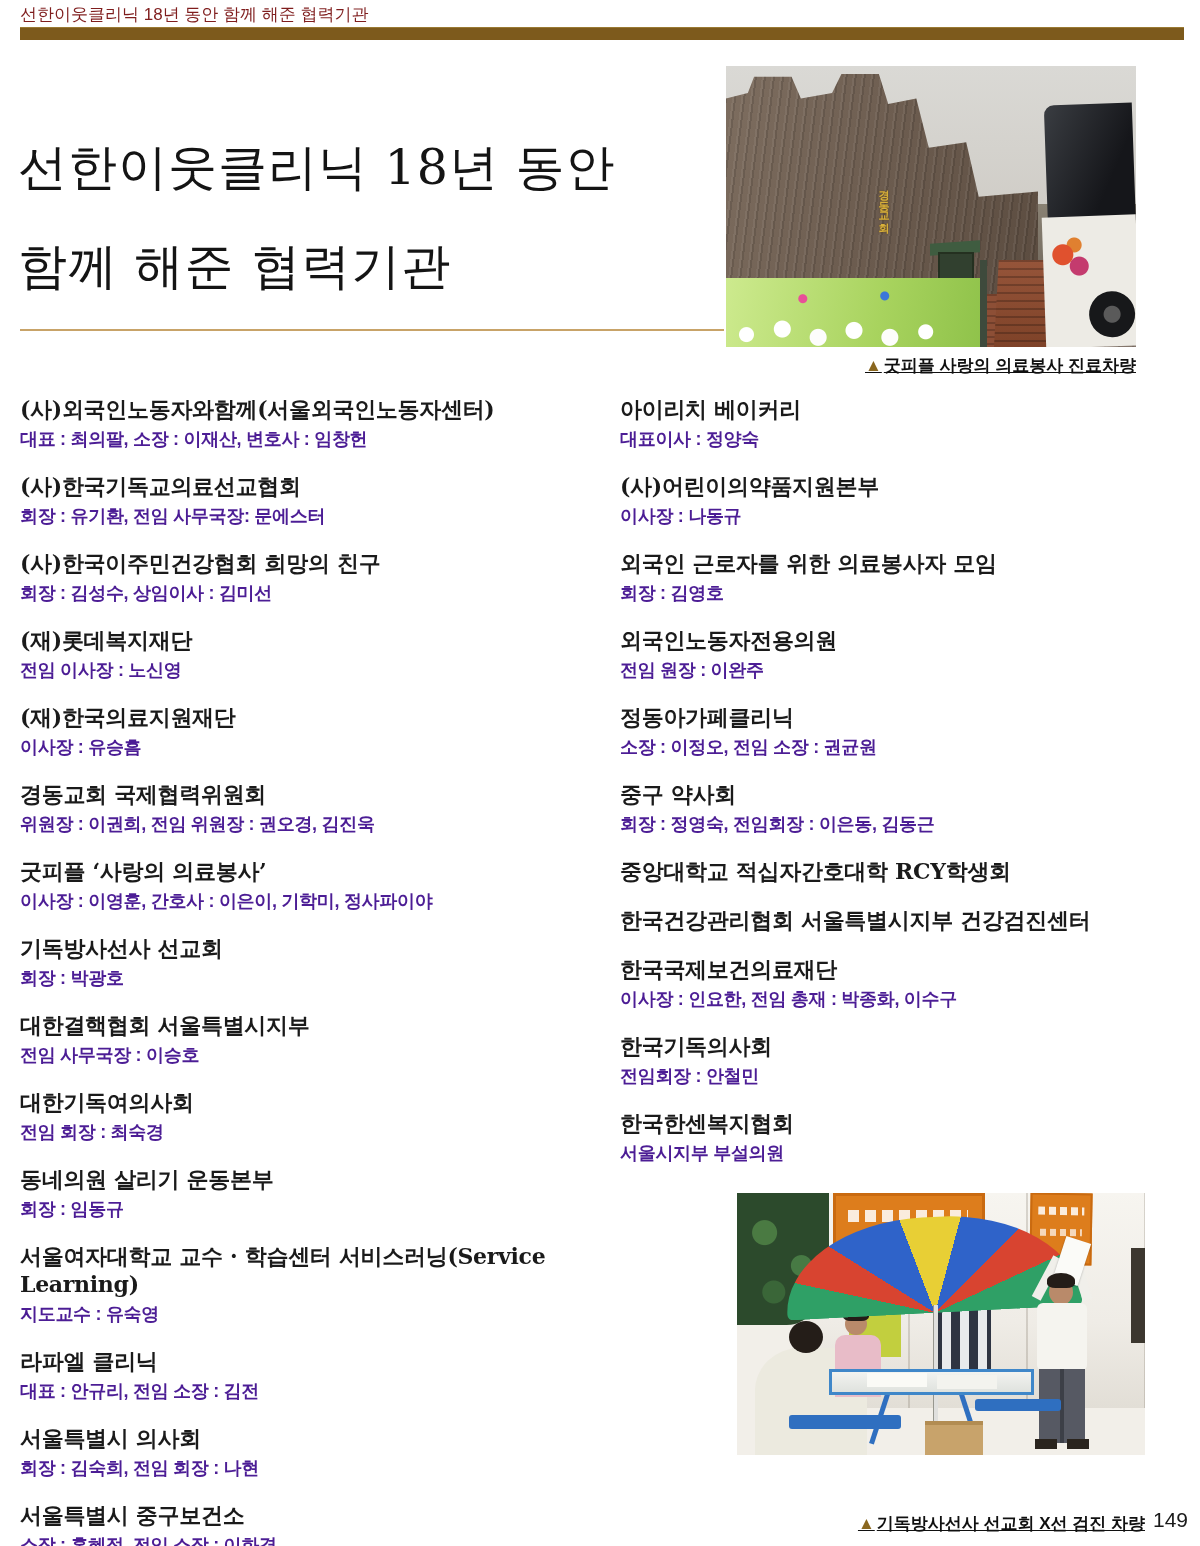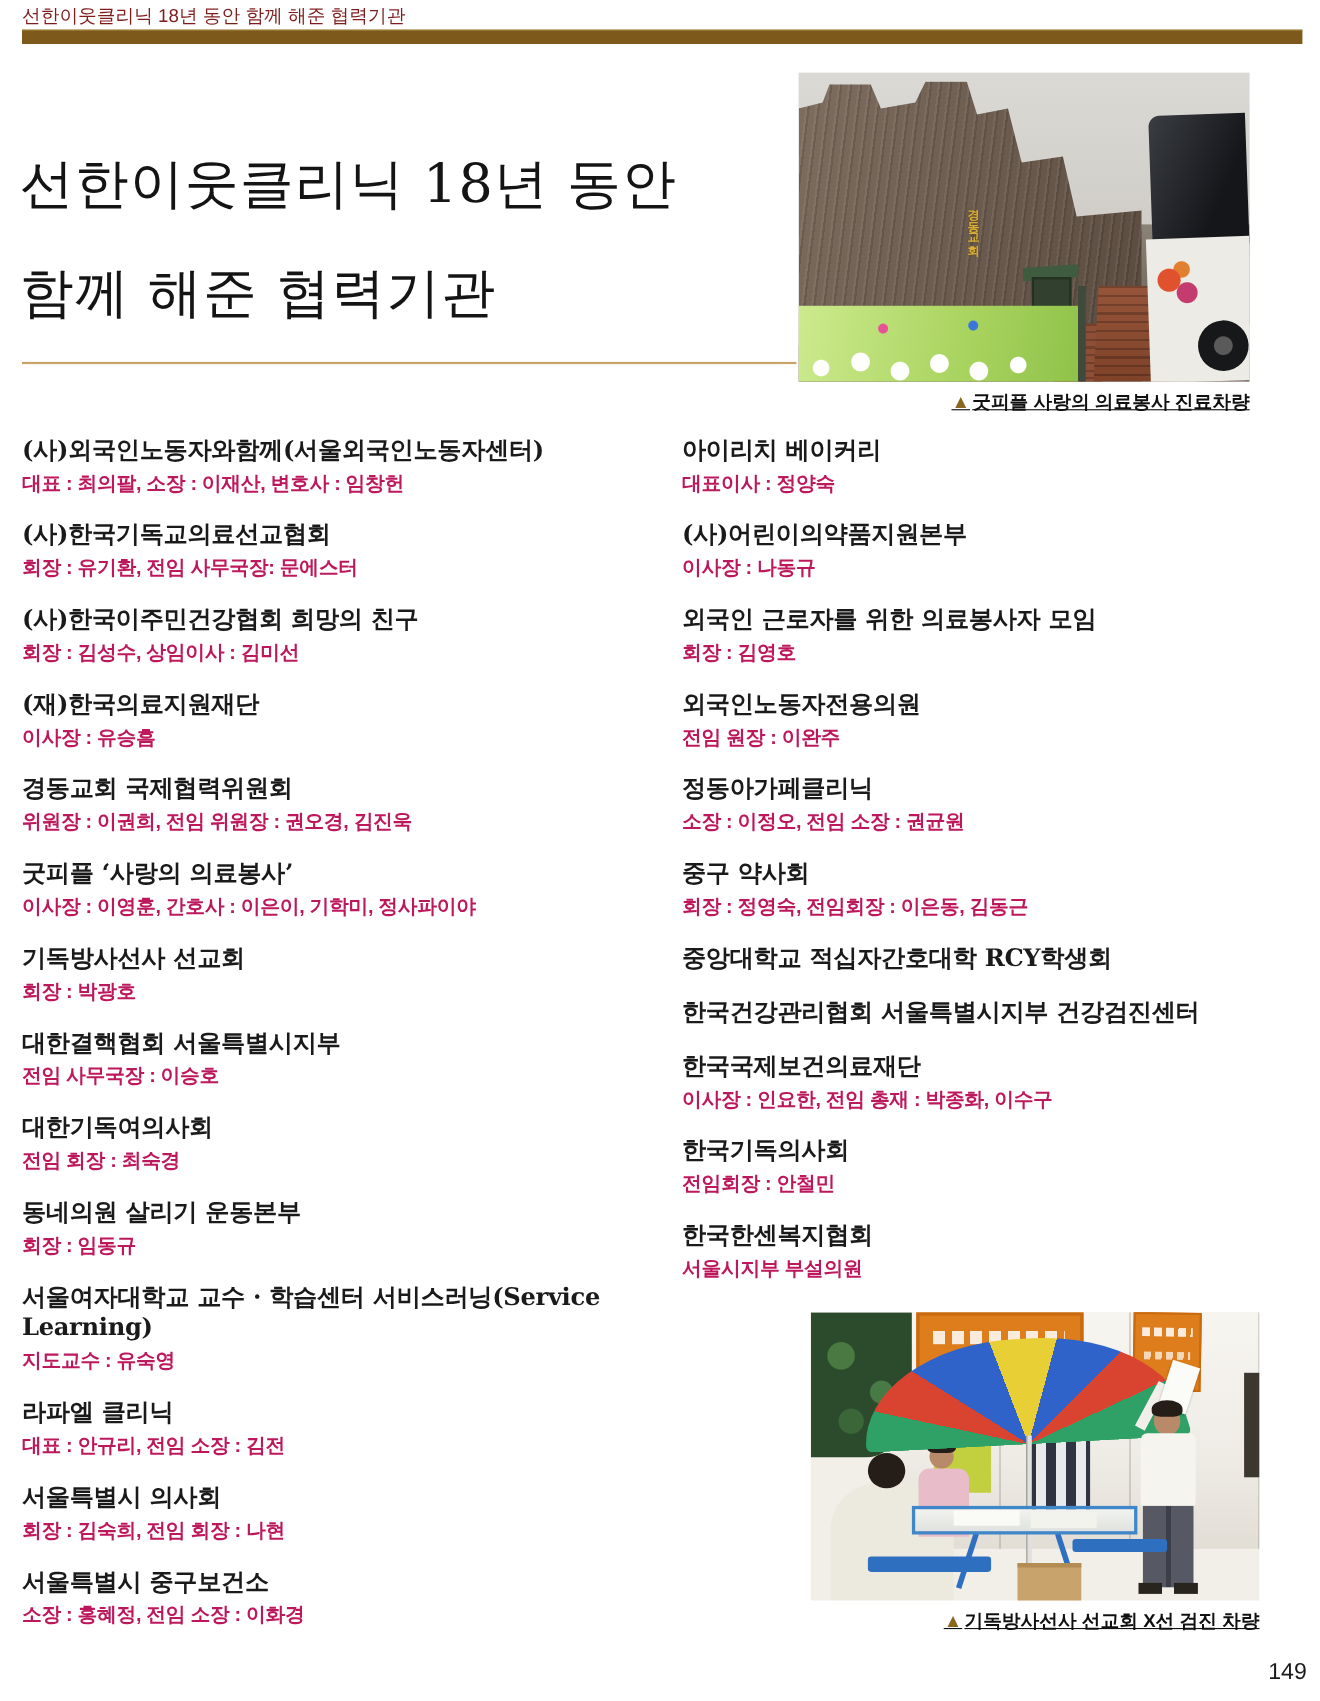--- a/index.html
+++ b/index.html
@@ -22,21 +22,21 @@
   .caption{font-size:17px;font-weight:bold;color:#101010;text-align:right;text-decoration:underline;}
   .caption .tri{color:#8a671f;margin-right:2px;}
 
   
   .col{top:395px;}
   .col-left{left:20px;width:590px;}
   .col-right{left:620px;width:566px;}
   .entry{margin-bottom:21px;font-weight:bold;}
   .org-name{font-family:"DejaVu Serif","Liberation Serif",serif;
             font-size:22px;line-height:28px;color:#1a1a1a;margin-bottom:4px;letter-spacing:-0.3px;}
-  .org-detail{font-size:18px;line-height:24px;color:#be185d;letter-spacing:-0.3px;}
+  .org-detail{font-size:18px;line-height:24px;color:#4c1d95;letter-spacing:-0.3px;}
   .org-detail:empty{display:none;}
 
   
   .photo-top{left:726px;top:66px;width:410px;height:281px;overflow:hidden;
              background:linear-gradient(180deg,#dad9d5 0%,#cfccc6 55%,#bdb9b2 100%);}
   .pt-hill{left:278px;top:138px;width:132px;height:90px;
            background:linear-gradient(180deg,#8a8274,#6e655a);}
   .pt-church{left:0;top:8px;width:312px;height:273px;
      background:
        repeating-linear-gradient(97deg, rgba(255,255,255,.06) 0 2px, rgba(0,0,0,.12) 2px 4px, transparent 4px 9px),
@@ -194,20 +194,24 @@
     </div>
   <div class="entry">
       <div class="org-name">(사)한국기독교의료선교협회</div>
       <div class="org-detail">회장 : 유기환, 전임 사무국장: 문에스터</div>
     </div>
   <div class="entry">
       <div class="org-name">(사)한국이주민건강협회 희망의 친구</div>
       <div class="org-detail">회장 : 김성수, 상임이사 : 김미선</div>
     </div>
   <div class="entry">
+      <div class="org-name">(재)롯데복지재단</div>
+      <div class="org-detail">전임 이사장 : 노신영</div>
+    </div>
+  <div class="entry">
       <div class="org-name">(재)한국의료지원재단</div>
       <div class="org-detail">이사장 : 유승흠</div>
     </div>
   <div class="entry">
       <div class="org-name">경동교회 국제협력위원회</div>
       <div class="org-detail">위원장 : 이권희, 전임 위원장 : 권오경, 김진욱</div>
     </div>
   <div class="entry">
       <div class="org-name">굿피플 ‘사랑의 의료봉사’</div>
       <div class="org-detail">이사장 : 이영훈, 간호사 : 이은이, 기학미, 정사파이야</div>
@@ -321,17 +325,17 @@
   <div class="abs pb-man-legs"></div>
   <div class="abs pb-man-shoes"></div>
   <div class="abs pb-table-leg1"></div>
   <div class="abs pb-table-leg2"></div>
   <div class="abs pb-box"></div>
   <div class="abs pb-table-top"></div>
   <div class="abs pb-table-paper"></div>
   <div class="abs pb-bench-left"></div>
   <div class="abs pb-bench-right"></div>
 </div>
-<div class="abs caption" style="left:737px;top:1462px;width:408px;">
+<div class="abs caption" style="left:737px;top:1512px;width:408px;">
   <span class="tri">▲</span><span>기독방사선사 선교회 X선 검진 차량</span>
 </div>
 
 <div class="abs page-number">149</div>
 
 </body></html>

